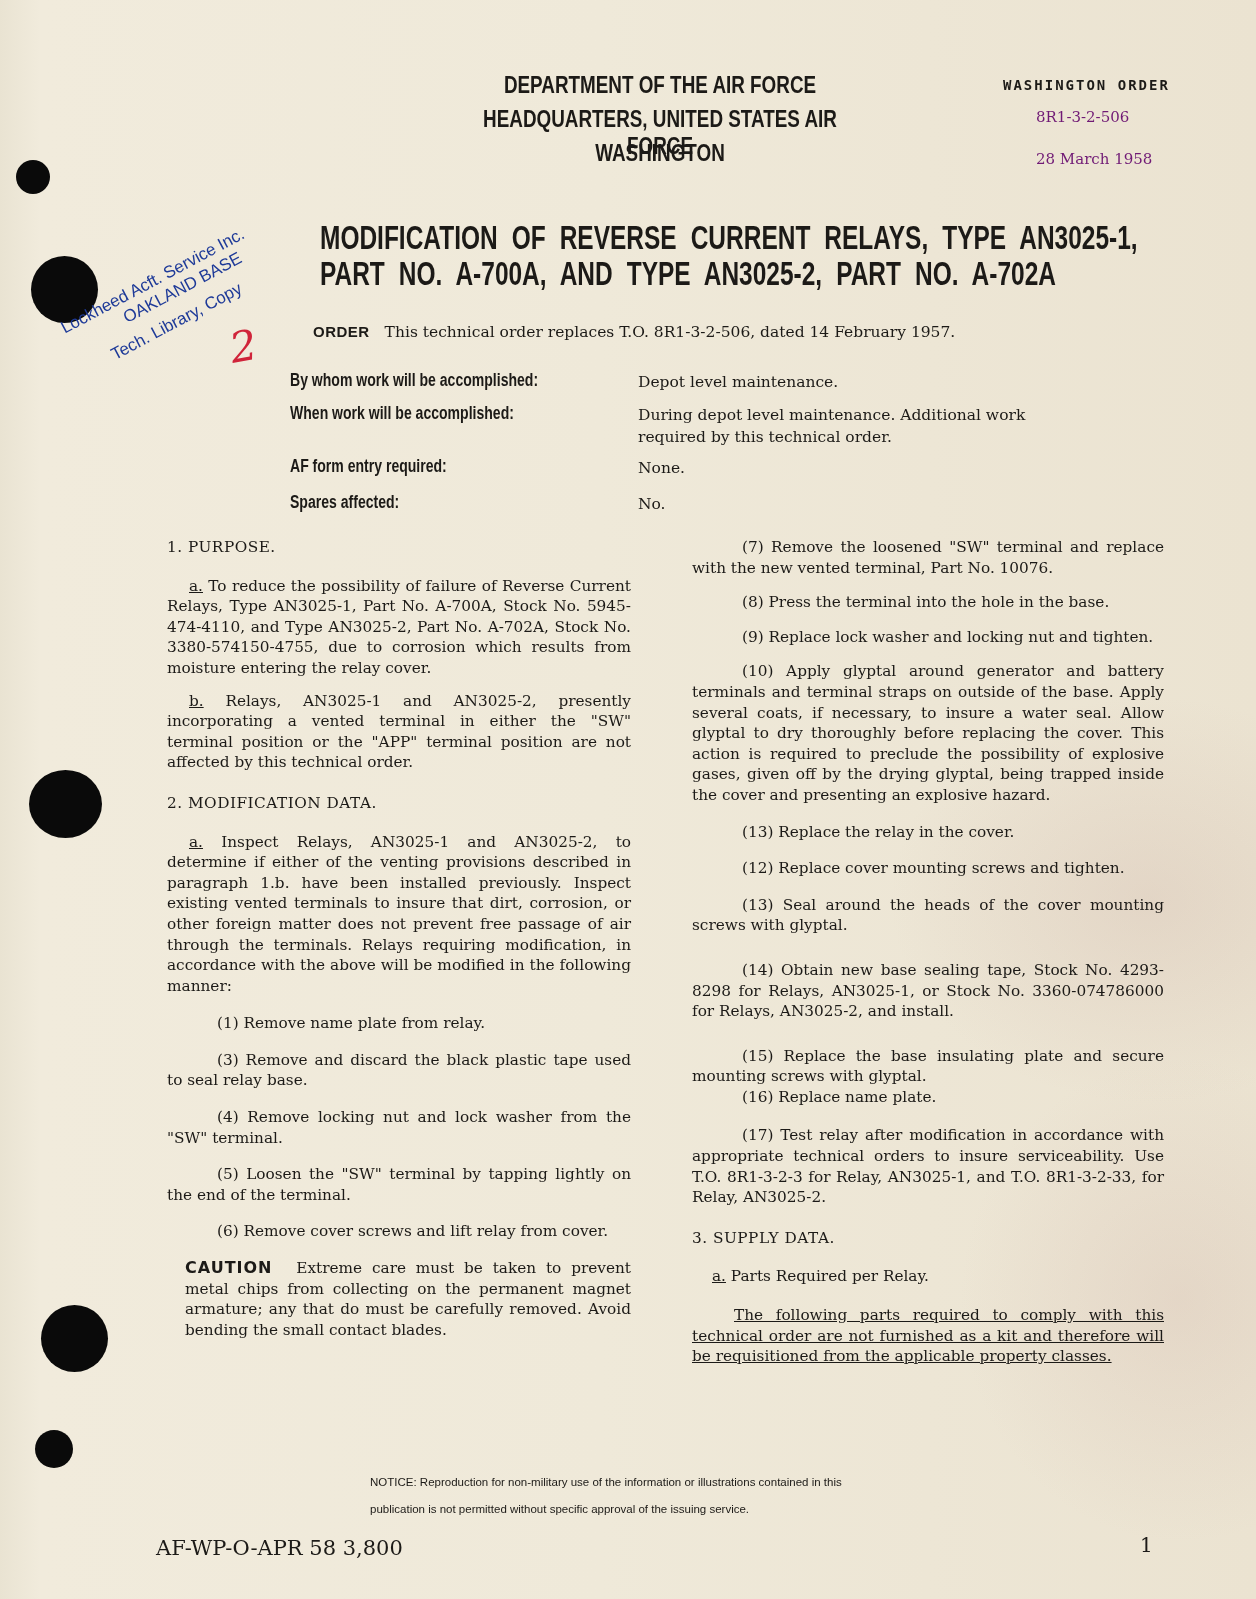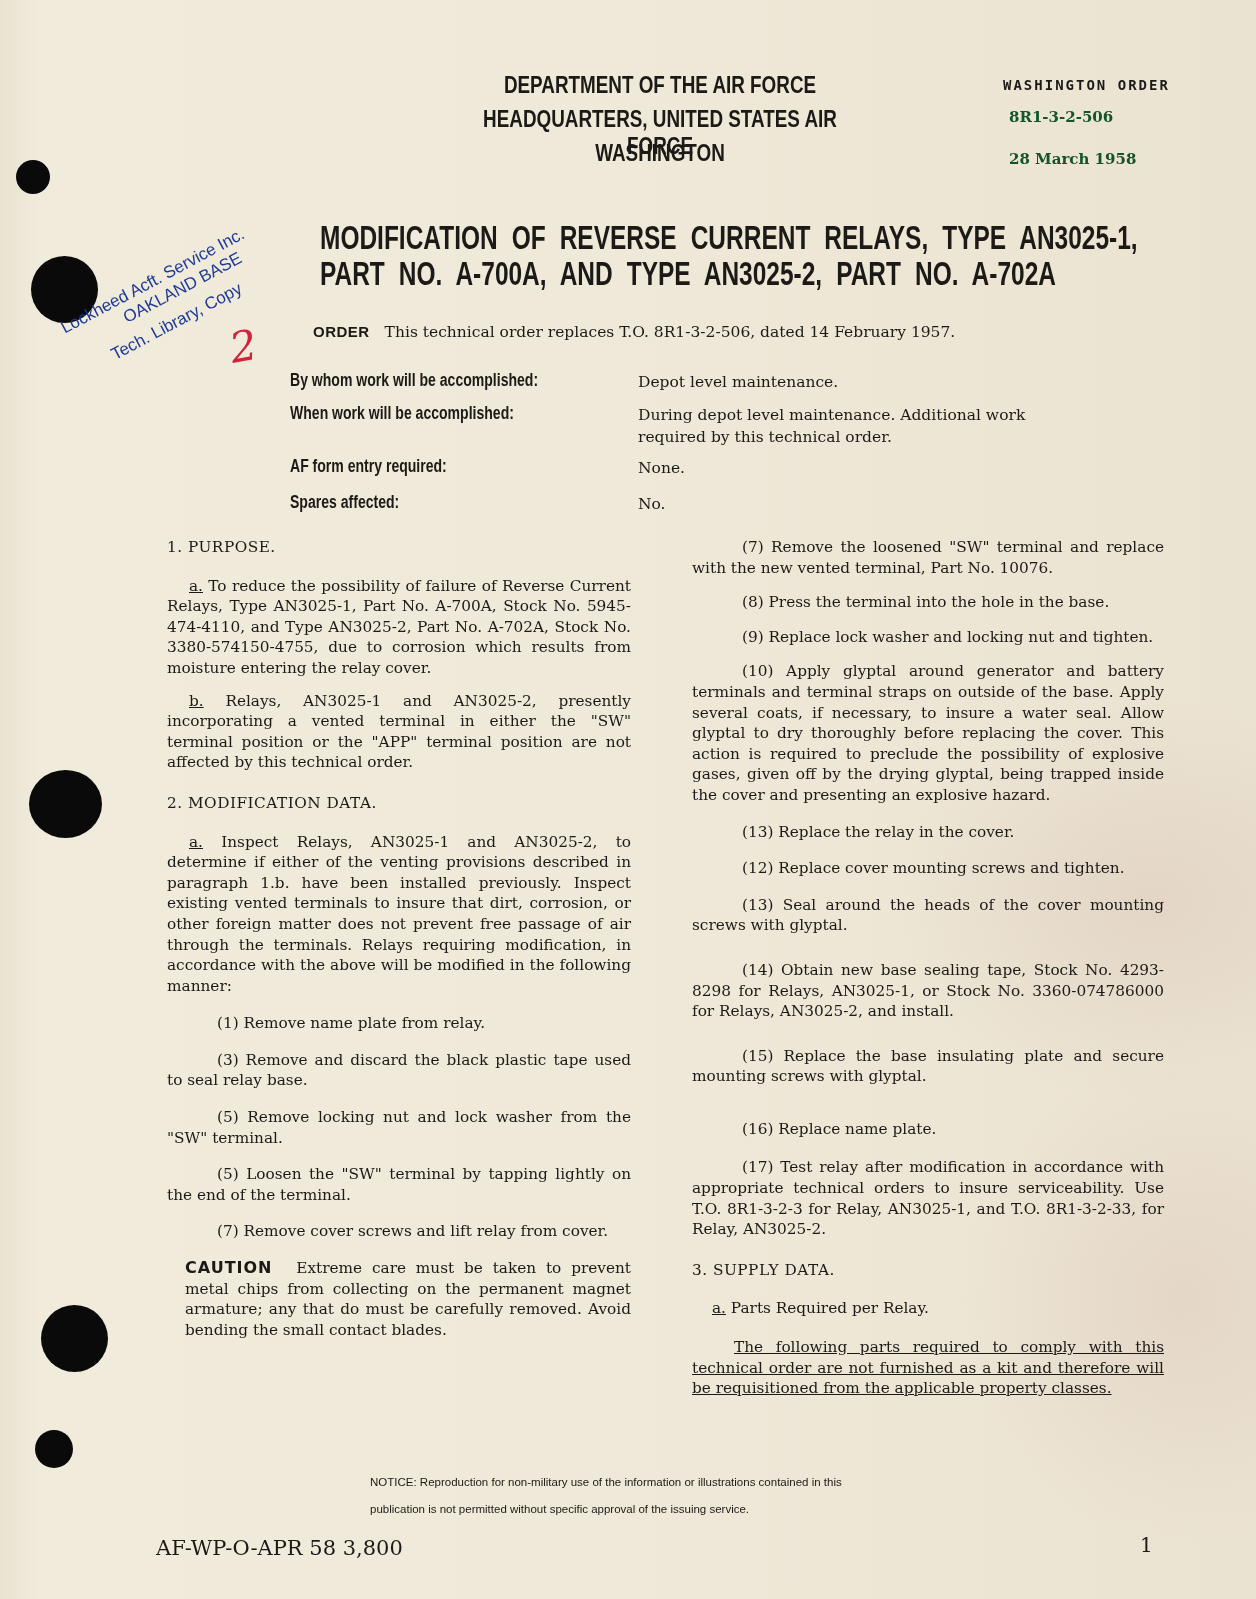--- a/index.html
+++ b/index.html
@@ -14,21 +14,21 @@
       font-family: "DejaVu Serif", serif;
     }
     .abs { position: absolute; }
     .hole { position: absolute; background: #0a0a0a; border-radius: 50%; }
 
     .dept { position: absolute; left: 430px; width: 460px; text-align: center;
       font-family: "Liberation Sans", sans-serif; font-weight: bold; font-size: 23px;
       letter-spacing: 0px; transform: scaleX(0.82); transform-origin: center; }
     .to-label { position: absolute; left: 1003px; top: 77px; font-family: "DejaVu Sans Mono", monospace;
       font-weight: bold; font-size: 14px; letter-spacing: 2px; }
-    .to-val { position: absolute; left: 1009px; font-family: "DejaVu Serif", serif; font-size: 15px; font-weight: bold; color: #14532d; }
+    .to-val { position: absolute; left: 1036px; font-family: "DejaVu Serif", serif; font-size: 15px; font-weight: normal; color: #701a75; }
 
     .title { position: absolute; left: 180px; width: 1000px; text-align: center;
       font-family: "Liberation Sans", sans-serif; font-weight: bold; font-size: 34px;
       transform: scaleX(0.72); transform-origin: center; white-space: nowrap; word-spacing: 10px; }
 
     .stamp { position: absolute; left: 40px; top: 330px; color: #1e3a98;
       font-family: "Liberation Sans", sans-serif; font-size: 17px; transform: rotate(-28deg);
       transform-origin: left top; line-height: 1.15; }
     .stamp div { white-space: nowrap; }
 
@@ -103,39 +103,39 @@
     <u>b.</u>
     <span>Relays, AN3025-1 and AN3025-2, presently incorporating a vented terminal in either the "SW" terminal position or the "APP" terminal position are not affected by this technical order.</span>
   </p>
   <p class="heading" style="margin-bottom:18px;">2.  MODIFICATION DATA.</p>
   <p class="indent" style="margin-bottom:17px;">
     <u>a.</u>
     <span>Inspect Relays, AN3025-1 and AN3025-2, to determine if either of the venting provisions described in paragraph 1.b. have been installed previously. Inspect existing vented terminals to insure that dirt, corrosion, or other foreign matter does not prevent free passage of air through the terminals.  Relays requiring modification, in accordance with the above will be modified in the following manner:</span>
   </p>
   <p class="step" style="margin-bottom:16px;">(1)  Remove name plate from relay.</p>
   <p class="step" style="margin-bottom:16px;">(3)  Remove and discard the black plastic tape used to seal relay base.</p>
-  <p class="step" style="margin-bottom:16px;">(5)  Remove locking nut and lock washer from the "SW" terminal.</p>
+  <p class="step" style="margin-bottom:16px;">(4)  Remove locking nut and lock washer from the "SW" terminal.</p>
   <p class="step" style="margin-bottom:16px;">(5)  Loosen the "SW" terminal by tapping lightly on the end of the terminal.</p>
-  <p class="step" style="margin-bottom:16px;">(7)  Remove cover screws and lift relay from cover.</p>
+  <p class="step" style="margin-bottom:16px;">(6)  Remove cover screws and lift relay from cover.</p>
   <p style="padding-left:18px;">
     <span class="caution-lbl">CAUTION</span>
     <span>Extreme care must be taken to prevent metal chips from collecting on the permanent magnet armature; any that do must be carefully removed.  Avoid bending the small contact blades.</span>
   </p>
 </div>
 
 <div class="col" style="left:692px;top:537px;width:472px;">
   <p class="step" style="margin-bottom:14px;">(7)  Remove the loosened "SW" terminal and replace with the new vented terminal, Part No. 10076.</p>
   <p class="step" style="margin-bottom:14px;">(8)  Press the terminal into the hole in the base.</p>
   <p class="step" style="margin-bottom:14px;">(9)  Replace lock washer and locking nut and tighten.</p>
   <p class="step" style="margin-bottom:16px;">(10)  Apply glyptal around generator and battery terminals and terminal straps on outside of the base. Apply several coats, if necessary, to insure a water seal.  Allow glyptal to dry thoroughly before replacing the cover.  This action is required to preclude the possibility of explosive gases, given off by the drying glyptal, being trapped inside the cover and presenting an explosive hazard.</p>
   <p class="step" style="margin-bottom:16px;">(13)  Replace the relay in the cover.</p>
   <p class="step" style="margin-bottom:16px;">(12)  Replace cover mounting screws and tighten.</p>
   <p class="step" style="margin-bottom:24px;">(13)  Seal around the heads of the cover mounting screws with glyptal.</p>
   <p class="step" style="margin-bottom:24px;">(14)  Obtain new base sealing tape, Stock No. 4293-8298 for Relays, AN3025-1, or Stock No. 3360-074786000 for Relays, AN3025-2, and install.</p>
-  <p class="step" style="margin-bottom:32px;">(15)  Replace the base insulating plate and secure mounting screws with glyptal.</p>
+  <p class="step" style="margin-bottom:0;">(15)  Replace the base insulating plate and secure mounting screws with glyptal.</p>
   <p class="step" style="margin-bottom:18px;">(16)  Replace name plate.</p>
   <p class="step" style="margin-bottom:20px;">(17)  Test relay after modification in accordance with appropriate technical orders to insure serviceability.  Use T.O. 8R1-3-2-3 for Relay, AN3025-1, and T.O. 8R1-3-2-33, for Relay, AN3025-2.</p>
   <p class="heading" style="margin-bottom:18px;">3.  SUPPLY DATA.</p>
   <p style="padding-left:20px;margin-bottom:18px;">
     <u>a.</u>
     <span>Parts Required per Relay.</span>
   </p>
   <p style="text-indent:42px;text-decoration:underline;">The following parts required to comply with this technical order are not furnished as a kit and therefore will be requisitioned from the applicable property classes.</p>
 </div>
 

